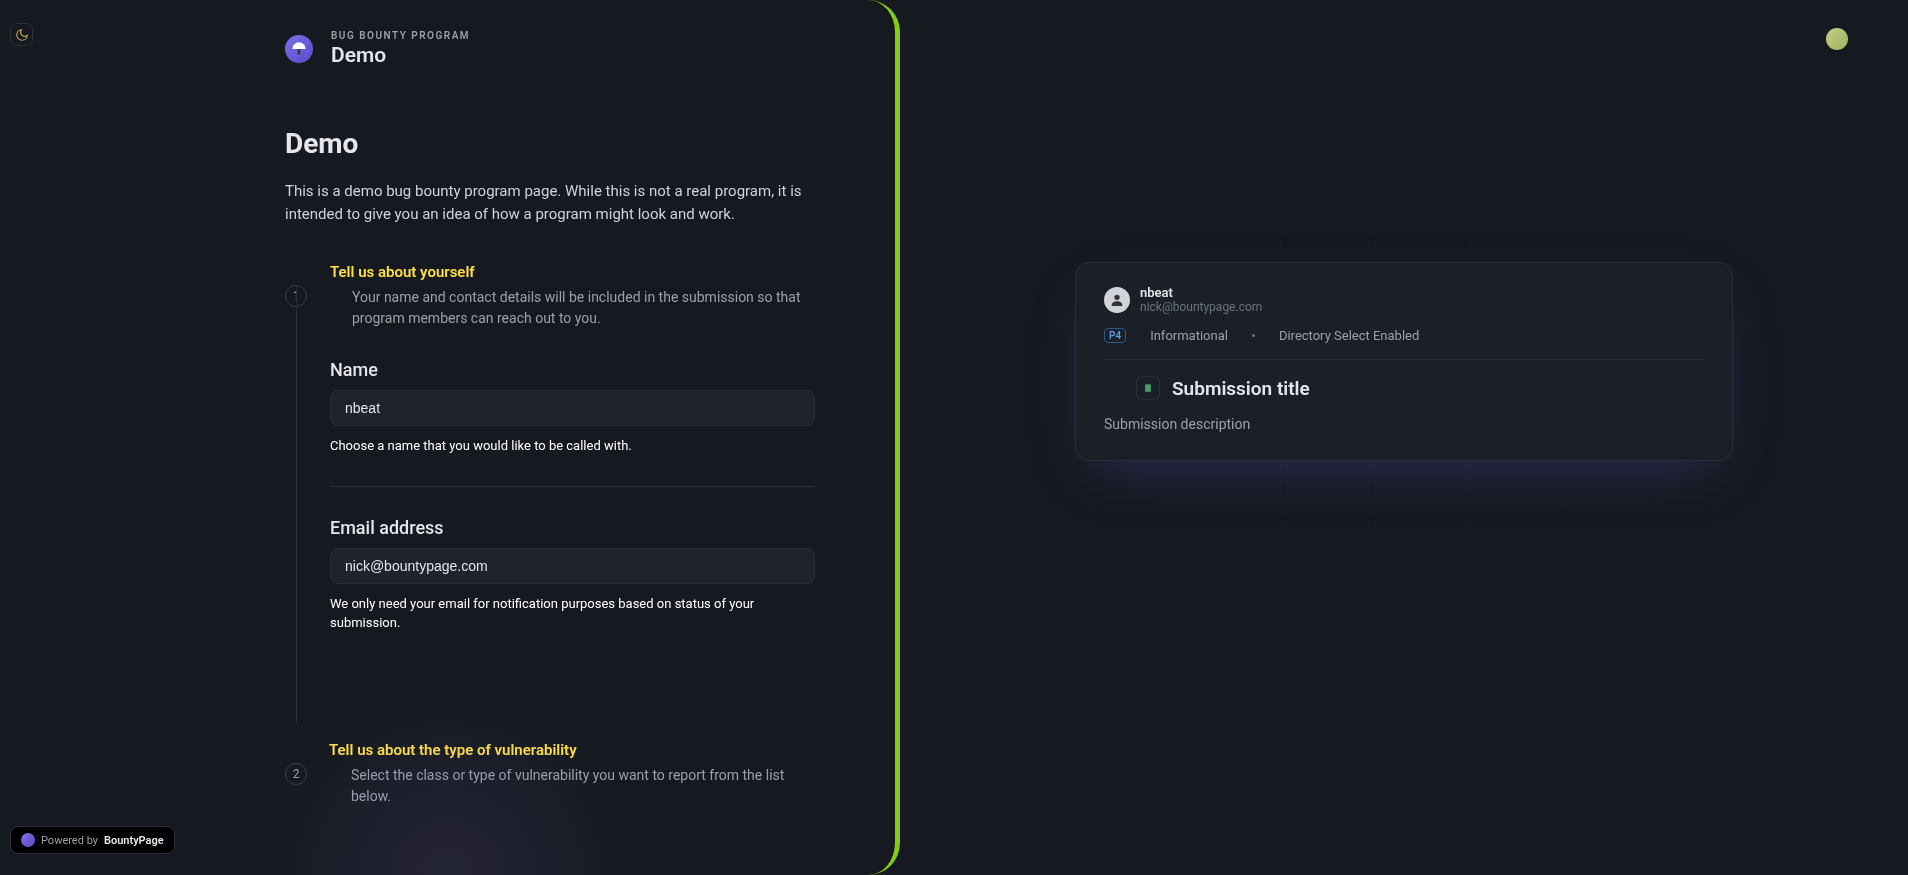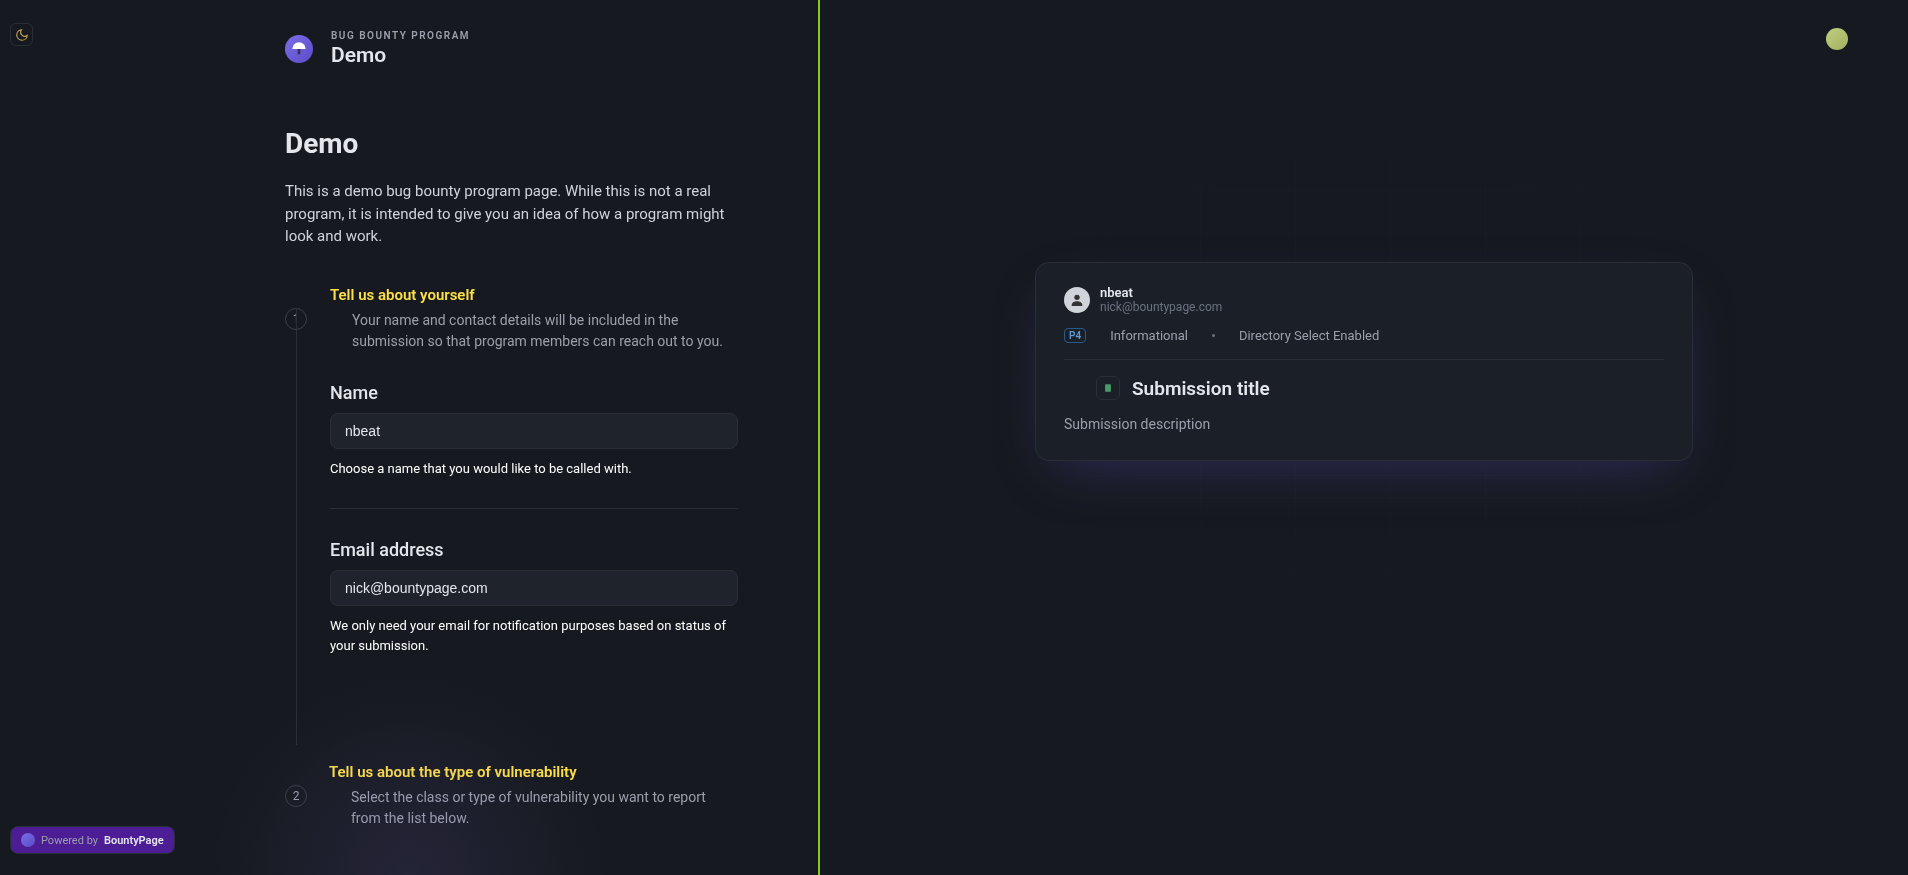--- a/index.html
+++ b/index.html
@@ -31,26 +31,27 @@
     }
     .theme-toggle svg {
       width: 14px;
       height: 14px;
     }
     .main-layout {
       display: flex;
       height: 100%;
     }
     .left-panel {
-      width: 820px;
+      width: 900px;
       height: 100%;
-      border-right: 2px solid #84cc16;
+      border-right: 5px solid #84cc16;
       padding: 30px 80px 0 285px;
       overflow: hidden;
       position: relative;
+      border-radius: 32px;
     }
     .left-panel .glow {
       position: absolute;
       bottom: 0;
       left: 50%;
       transform: translateX(-50%);
       width: 400px;
       height: 200px;
       background: radial-gradient(ellipse at bottom, rgba(120, 100, 200, 0.15) 0%, transparent 70%);
       pointer-events: none;
@@ -301,21 +302,21 @@
       color: #e4e6eb;
     }
     .preview-description {
       font-size: 14px;
       color: #9aa0ab;
     }
     .powered-by {
       position: absolute;
       bottom: 21px;
       left: 10px;
-      background: #4c1d95;
+      background: #000000;
       border: 1px solid #2a2e37;
       border-radius: 8px;
       padding: 6px 10px;
       display: flex;
       align-items: center;
       gap: 6px;
       font-size: 11px;
       color: #9aa0ab;
       cursor: pointer;
     }

